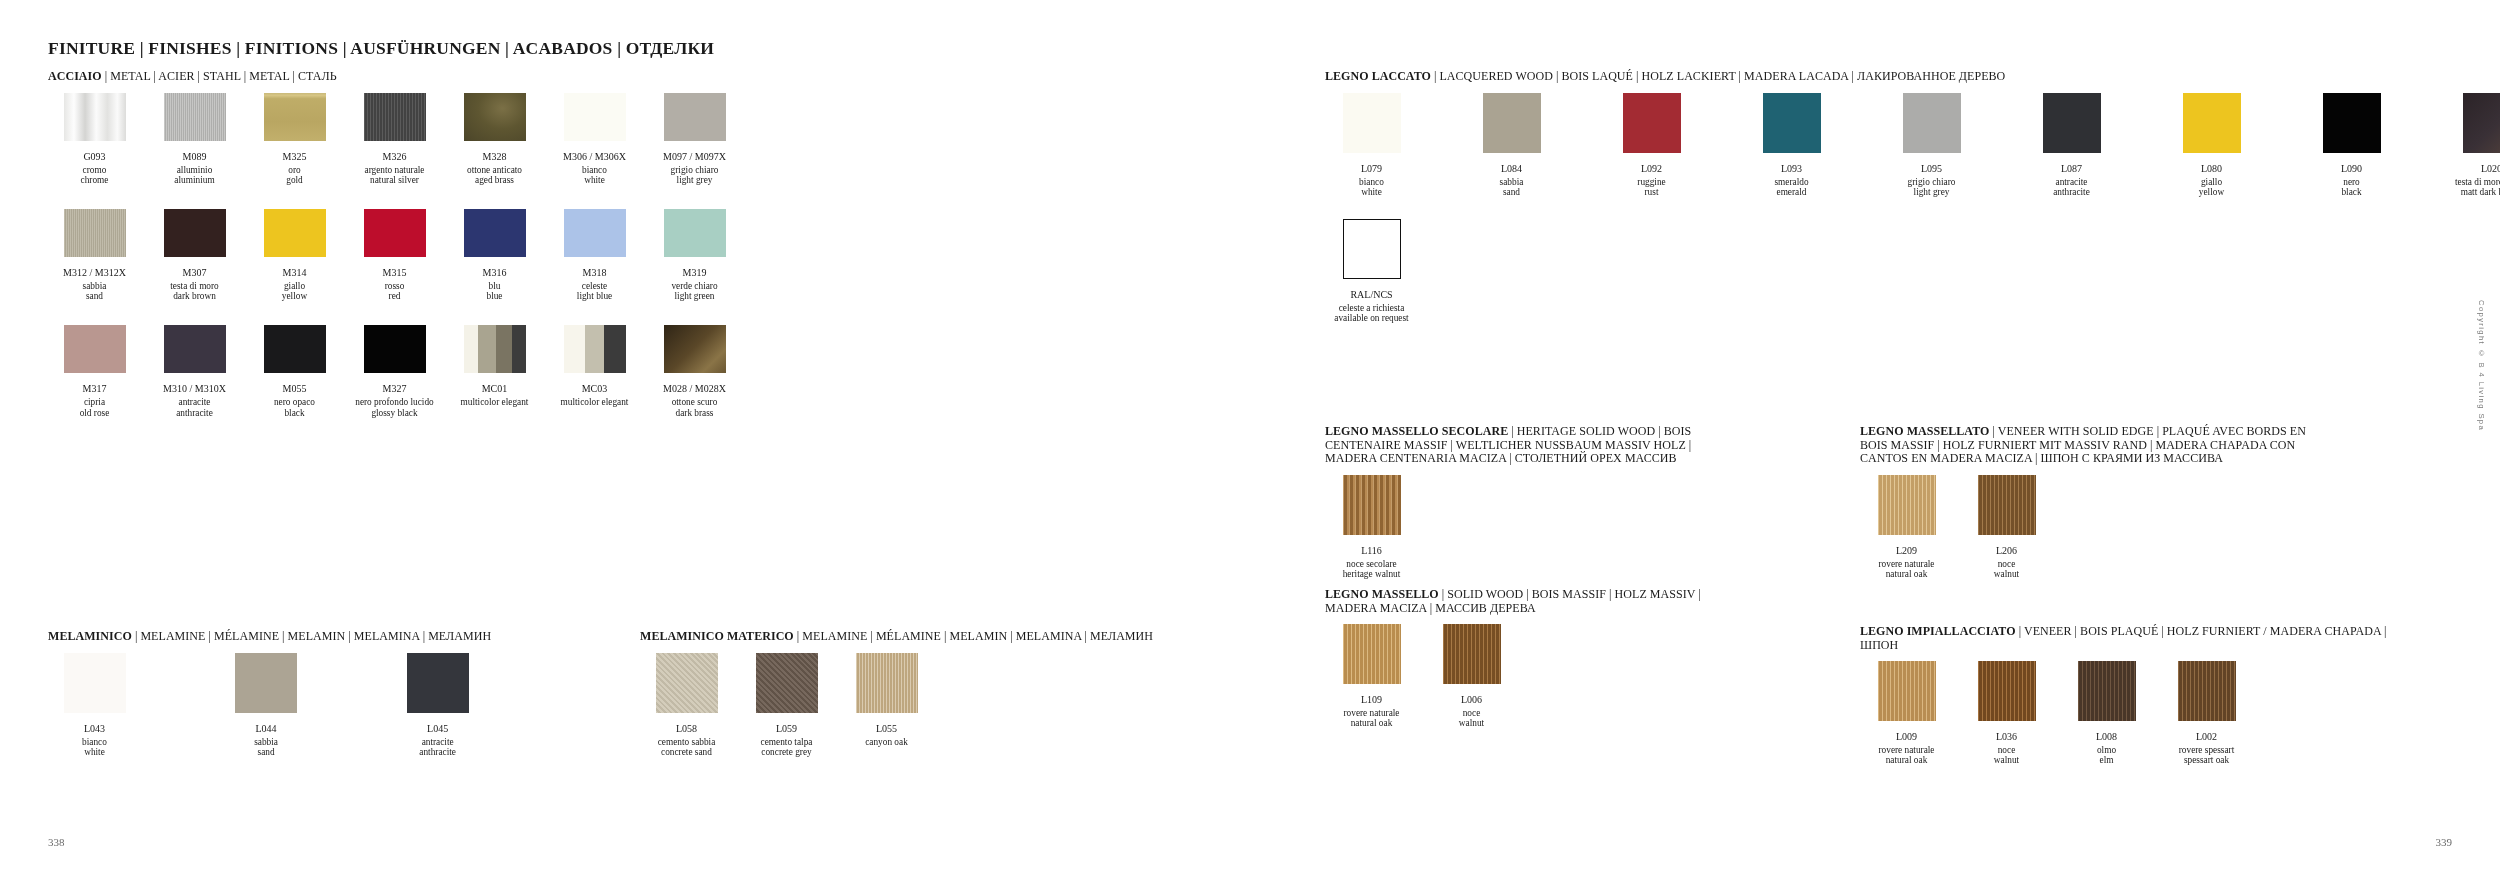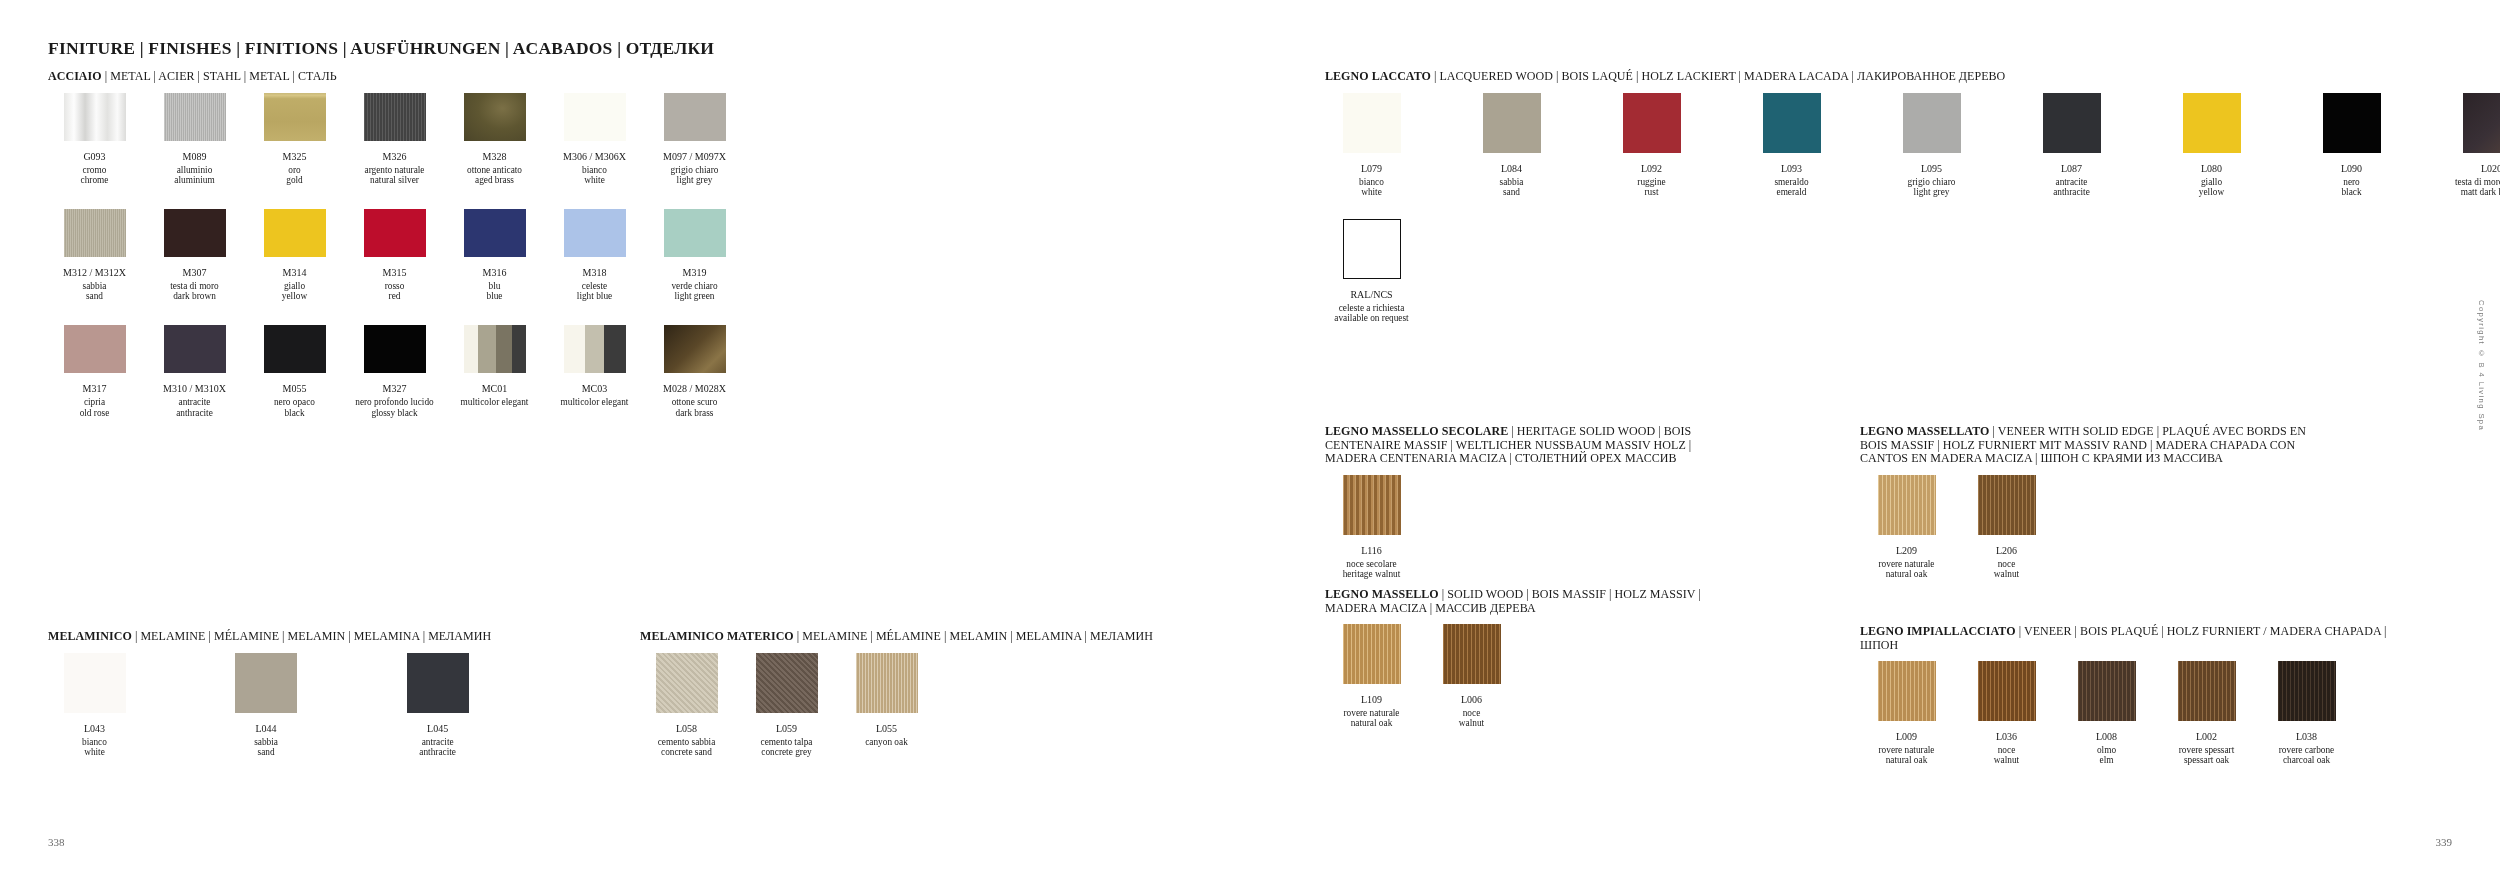--- a/index.html
+++ b/index.html
@@ -517,28 +517,20 @@
           </div>
         </div>
         <div class="cell">
           <div class="sw tall w58" style="background:#7a5531;background-image:repeating-linear-gradient(90deg,rgba(215,175,125,.26) 0 1px,rgba(45,28,12,.3) 1px 4px);"></div>
           <div class="lab">
             <div class="code">L002</div>
             <div class="desc">rovere spessart</div>
             <div class="desc">spessart oak</div>
           </div>
         </div>
-        <div class="cell">
-          <div class="sw tall w58" style="background:#352a22;background-image:repeating-linear-gradient(90deg,rgba(150,120,90,.2) 0 1px,rgba(15,10,6,.35) 1px 4px);"></div>
-          <div class="lab">
-            <div class="code">L038</div>
-            <div class="desc">rovere carbone</div>
-            <div class="desc">charcoal oak</div>
-          </div>
-        </div>
       </div>
     </div>
 
     <div class="copyright">Copyright © B 4 Living Spa</div>
 
     <div class="pagenum pn-right">339</div>
   </div>
 
 </div>
 

